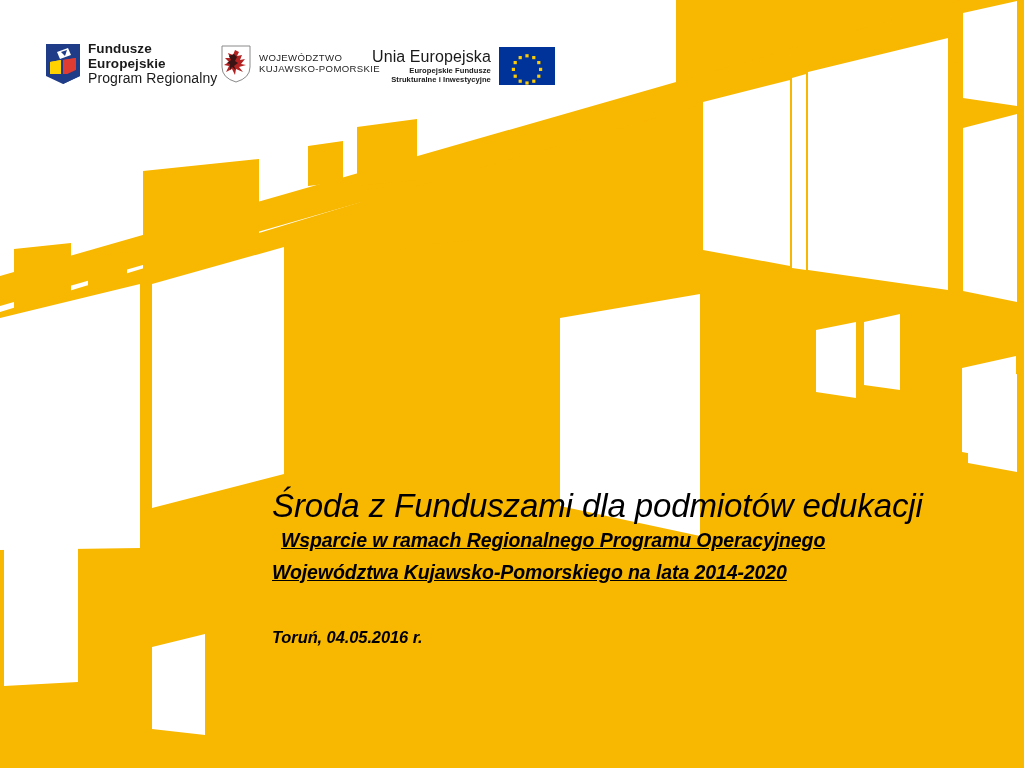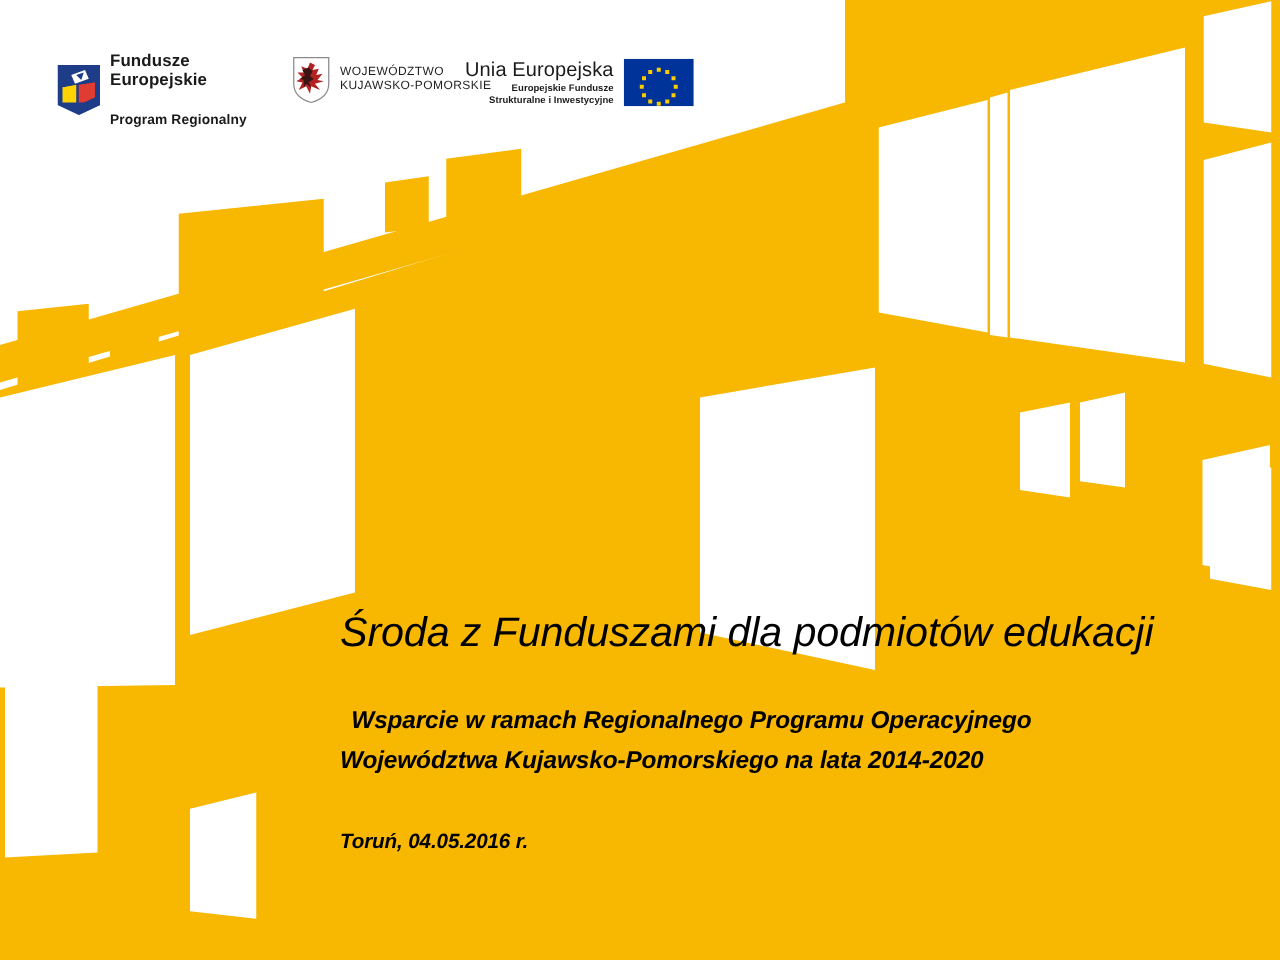--- a/index.html
+++ b/index.html
@@ -37,39 +37,39 @@
     display: flex;
     align-items: center;
     z-index: 5;
   }
   .logo-block {
     display: flex;
     align-items: center;
     gap: 8px;
   }
   #logo-fe   { position: absolute; left: 46px;  top: 41px; }
-  #logo-wkp  { position: absolute; left: 234px; top: 45px; }
+  #logo-wkp  { position: absolute; left: 221px; top: 45px; }
   #logo-ue   { position: absolute; left: 372px; top: 47px; }
 
   .logo-text {
     display: flex;
     flex-direction: column;
     justify-content: center;
     line-height: 1.12;
     color: #1a1a1a;
   }
   .fe-line1, .fe-line2 {
     font-size: 13.5px;
     font-weight: bold;
     letter-spacing: .1px;
   }
   .fe-line3 {
-    font-size: 11px;
-    font-weight: bold;
-    margin-top: 19px;
+    font-size: 14px;
+    font-weight: normal;
+    margin-top: 0;
     letter-spacing: .1px;
   }
   .wkp-line {
     font-size: 9.6px;
     letter-spacing: .35px;
     color: #1f1f1f;
   }
   .ue-line1 {
     font-size: 16px;
     font-weight: normal;
@@ -95,21 +95,21 @@
     color: #000000;
   }
   #main-title {
     font-size: 33px;
     font-weight: normal;
     font-style: italic;
     letter-spacing: -0.1px;
     white-space: nowrap;
   }
   #subtitle-block {
-    margin-top: 36px;
+    text-decoration: underline;
   }
   .subtitle-line {
     font-size: 19.5px;
     font-weight: bold;
     font-style: italic;
     letter-spacing: -0.1px;
     line-height: 1.62;
     white-space: nowrap;
   }
   #subtitle-line-1 { padding-left: 9px; }

